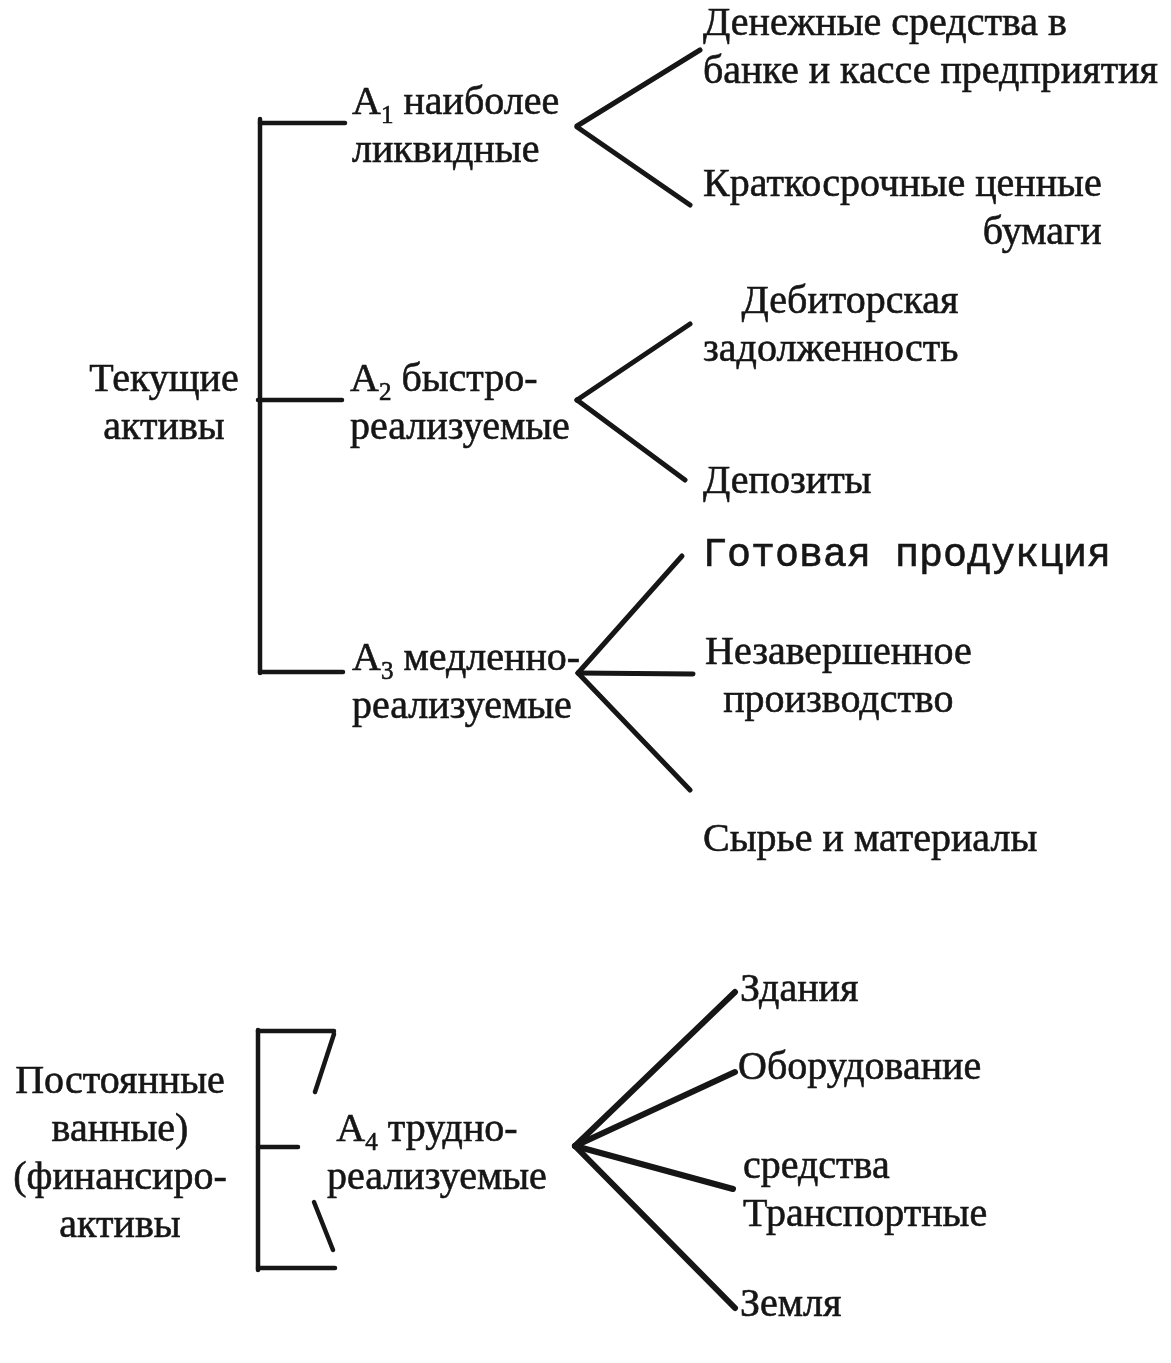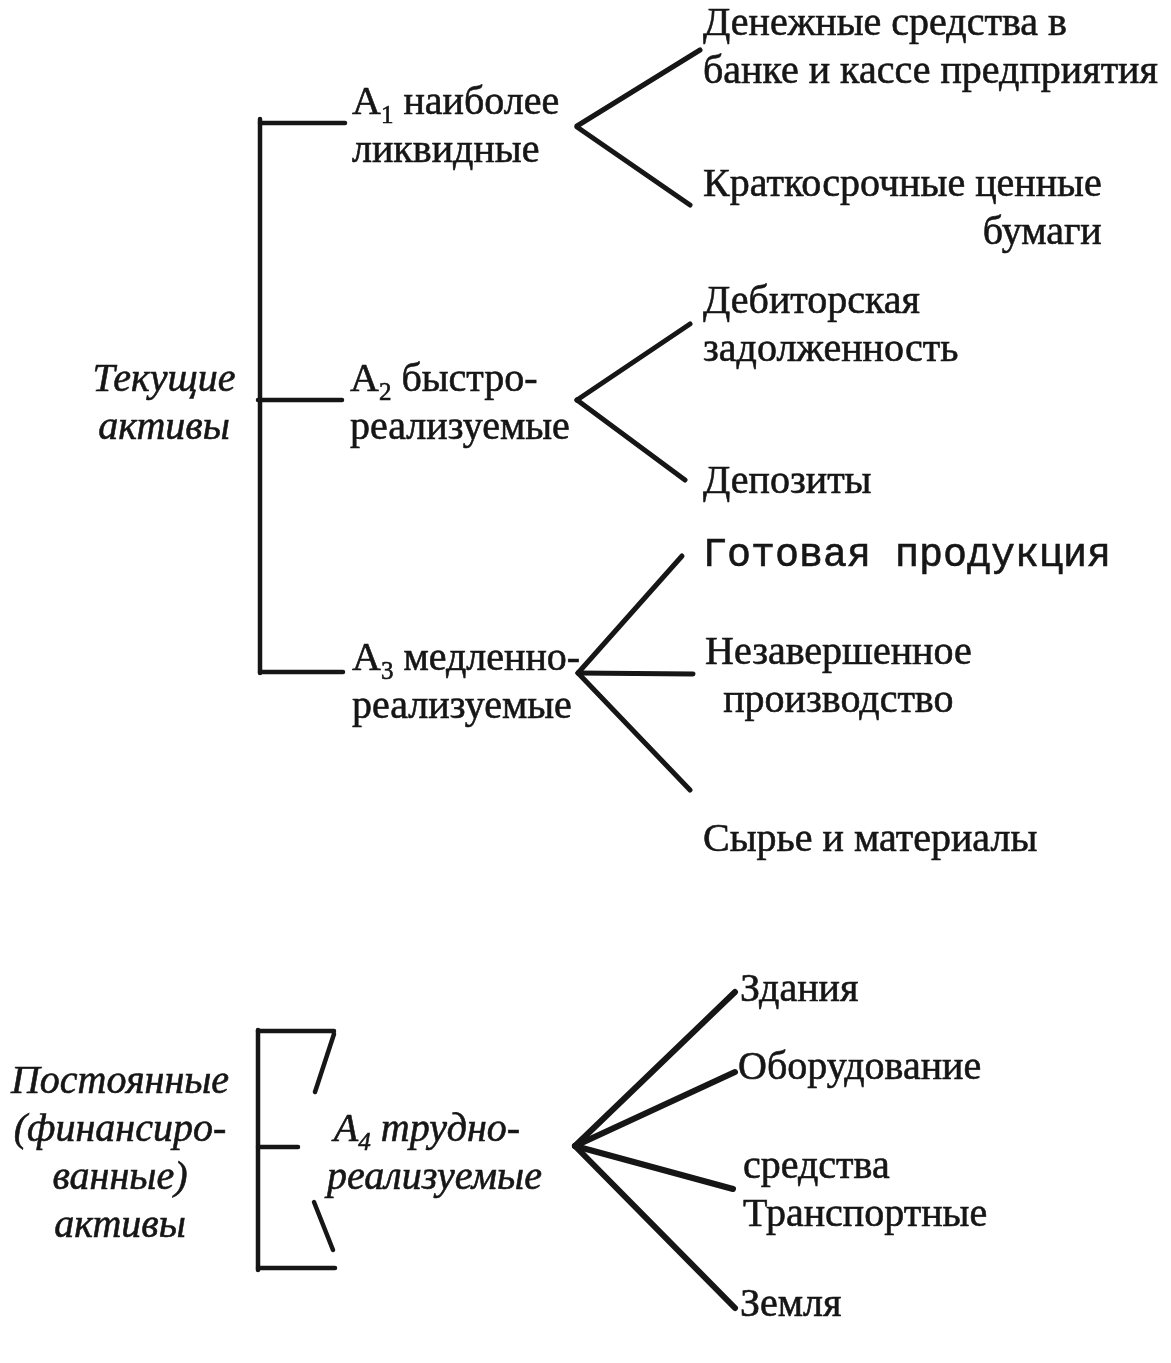--- a/index.html
+++ b/index.html
@@ -10,21 +10,21 @@
     font-size:40px;line-height:48px;
     -webkit-text-stroke:0.6px;
   }
   .lines{position:absolute;left:0;top:0;width:1171px;height:1363px;}
   .lines path{fill:none;stroke:currentColor;stroke-linecap:round;}
   .p-bracket{stroke-width:4.5px;}
   .p-fork{stroke-width:5px;}
   .p-fork4{stroke-width:6px;}
   .tb{position:absolute;white-space:nowrap;}
   .tb .ln{display:block;}
-  .center{text-align:center;font-style:italic;}
+  .center{text-align:center;}
   .sub{font-size:25px;line-height:0;vertical-align:-9px;letter-spacing:0;}
 </style>
 </head>
 <body style="color: rgb(22, 22, 22); background: rgb(255, 255, 255);">
 
 <svg class="lines" viewBox="0 0 1171 1363" xmlns="http://www.w3.org/2000/svg">
 
   <path class="p-bracket" d="M260 119 L260 673"></path>
   <path class="p-bracket" d="M260 123 L345 123"></path>
   <path class="p-bracket" d="M258 400 L342 400"></path>
@@ -53,22 +53,22 @@
   <path class="p-fork4" d="M575 1146 L735 1308"></path>
 </svg>
 
 <div class="tb center" style="left:59px;top:354px;width:210px;">
   <span class="ln">Текущие</span>
   <span class="ln">активы</span>
 </div>
 
 <div class="tb center" style="left:10px;top:1056px;width:220px;">
   <span class="ln">Постоянные</span>
+  <span class="ln">ванные)</span>
   <span class="ln">(финансиро-</span>
-  <span class="ln">ванные)</span>
   <span class="ln">активы</span>
 </div>
 
 <div class="tb" style="left:352px;top:77px;">
   <span class="ln"><span>А</span><span class="sub">1</span><span> наиболее</span></span>
   <span class="ln">ликвидные</span>
 </div>
 
 <div class="tb" style="left:350px;top:354px;">
   <span class="ln"><span>А</span><span class="sub">2</span><span> быстро-</span></span>
@@ -87,21 +87,21 @@
 
 <div class="tb" style="left:703px;top:-2px;">
   <span class="ln">Денежные средства в</span>
   <span class="ln">банке и кассе предприятия</span>
 </div>
 <div class="tb" style="left:703px;top:159px;text-align:right;">
   <span class="ln">Краткосрочные ценные</span>
   <span class="ln">бумаги</span>
 </div>
 
-<div class="tb" style="left:703px;top:276px;">
+<div class="tb" style="left:703px;top:276px;text-align:right;">
   <span class="ln">Дебиторская</span>
   <span class="ln">задолженность</span>
 </div>
 <div class="tb" style="left:703px;top:456px;">
   <span class="ln">Депозиты</span>
 </div>
 
 <div class="tb" style="left:703px;top:532px;font-family:Liberation Mono, monospace;">
   <span class="ln">Готовая продукция</span>
 </div>

